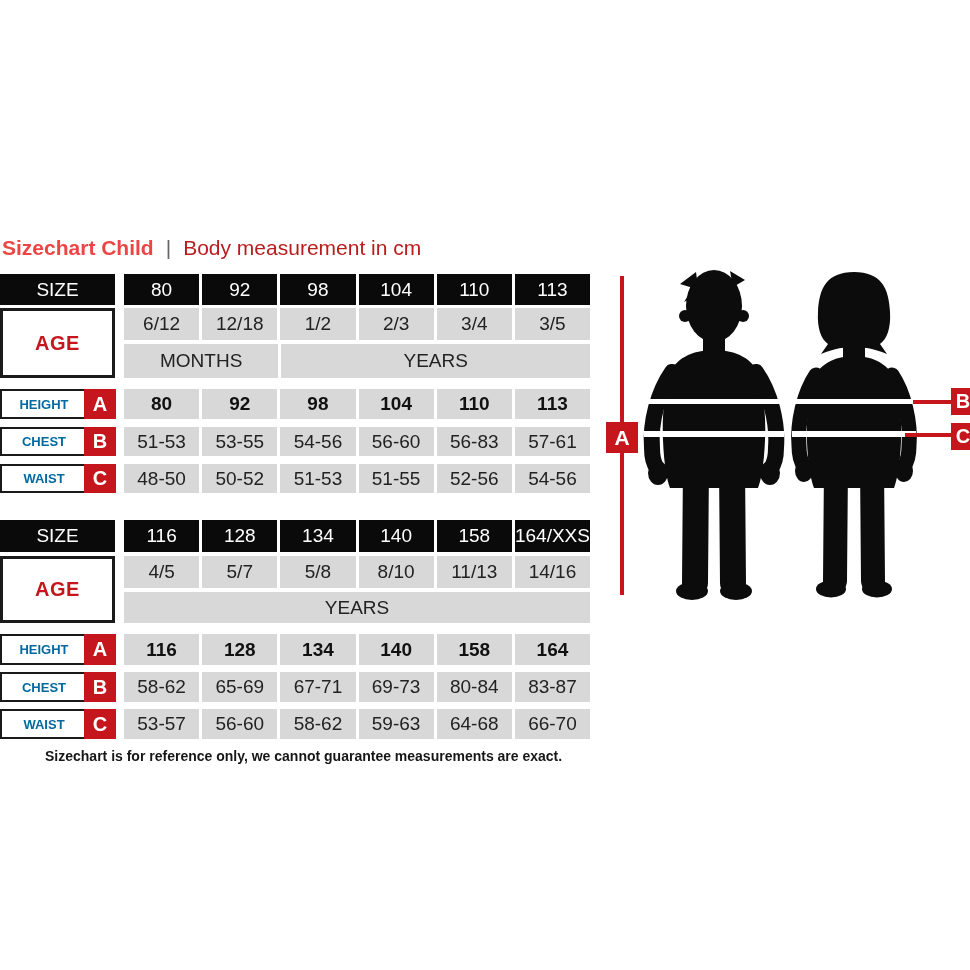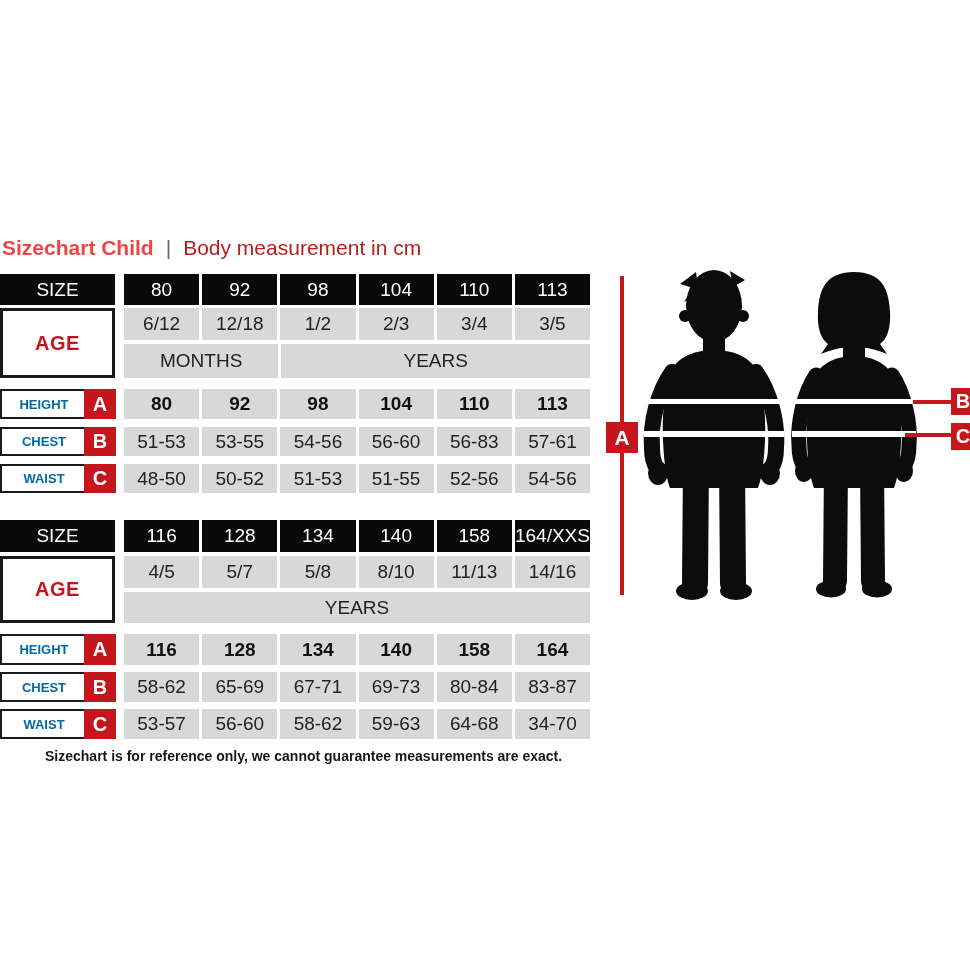--- a/index.html
+++ b/index.html
@@ -166,21 +166,21 @@
 
   <div class="row" style="top:709px;height:30px">
     <div class="mlbl">WAIST</div>
     <div class="letter-box">C</div>
     <div class="strip">
       <div class="cell gray-cell">53-57</div>
       <div class="cell gray-cell">56-60</div>
       <div class="cell gray-cell">58-62</div>
       <div class="cell gray-cell">59-63</div>
       <div class="cell gray-cell">64-68</div>
-      <div class="cell gray-cell">34-70</div>
+      <div class="cell gray-cell">66-70</div>
     </div>
   </div>
 
   <div class="footer">Sizechart is for reference only, we cannot guarantee measurements are exact.</div>
 
   <svg class="diagram" width="370" height="370" viewBox="0 0 370 370">
 
     <line x1="22" y1="16" x2="22" y2="335" stroke="#c4161c" stroke-width="4"></line>
 
     <g fill="#0c0c0c" stroke="none">

